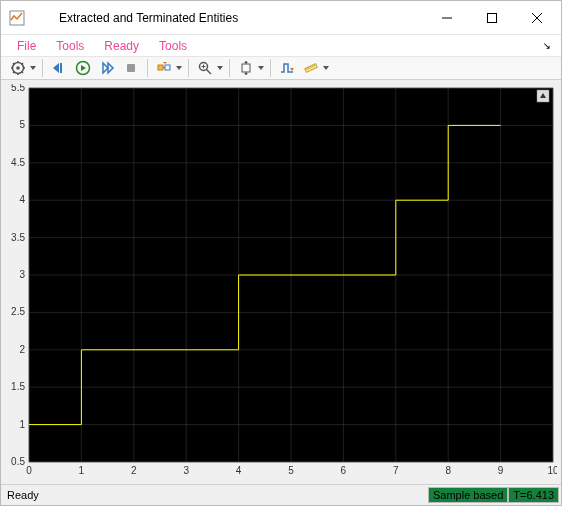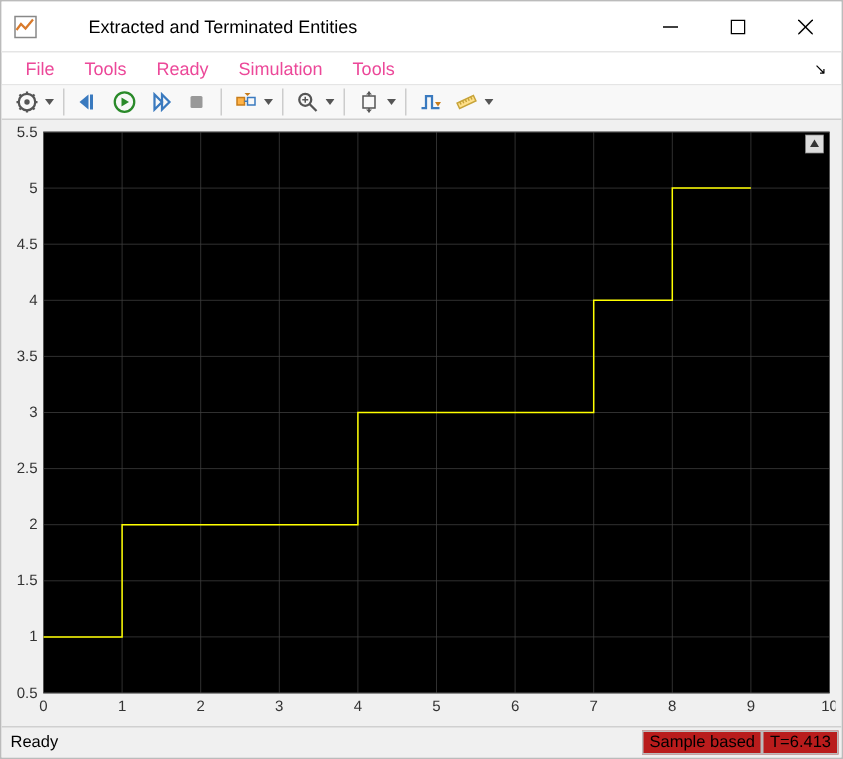--- a/index.html
+++ b/index.html
@@ -20,21 +20,21 @@
   .tool-btn { width: 22px; height: 22px; display: flex; align-items: center; justify-content: center; border: 1px solid transparent; border-radius: 2px; }
   .tool-sep { width: 1px; height: 18px; background: #ccc; margin: 0 3px; }
   .tool-dd { width: 8px; display:flex; align-items:center; justify-content:center; margin-left:-2px; }
   .tool-dd svg { width:6px; height:4px; }
   
   .plot-wrap { flex: 1; background: #f0f0f0; padding: 4px; position: relative; }
   .plot-svg { width: 100%; height: 100%; display: block; }
   
   .statusbar { height: 20px; background: #f0f0f0; border-top: 1px solid #d0d0d0; display: flex; align-items: center; font-size: 11px; padding: 10px 2px; }
   .statusbar .ready { padding-left: 4px; flex: 1; }
-  .statusbar .cell { border: 1px solid #bbb; padding: 1px 4px; background: #b91c1c; }
+  .statusbar .cell { border: 1px solid #bbb; padding: 1px 4px; background: #15803d; }
   svg text { font-family: "Segoe UI", Tahoma, sans-serif; }
 </style>
 </head>
 <body>
 
 <div class="titlebar">
   <span class="app-icon">
     <svg viewBox="0 0 16 16">
         <rect x="1" y="1" width="14" height="14" fill="#fff" stroke="#888"></rect>
         <path d="M2 10 L5 6 L8 9 L13 3" stroke="#d97a2b" fill="none" stroke-width="1.5"></path>
@@ -58,21 +58,20 @@
           <line x1="10" y1="0" x2="0" y2="10" stroke="#000" stroke-width="1"></line>
         </svg>
       </div>
   </div>
 </div>
 
 <div class="menubar">
   <span class="menu-item">File</span>
   <span class="menu-item">Tools</span>
   <span class="menu-item">Ready</span>
-  <span class="menu-item">Simulation</span>
   <span class="menu-item">Tools</span>
   <span class="arrow">↘</span>
 </div>
 
 <div class="toolbar">
   <div class="tool-btn">
     <svg width="16" height="16" viewBox="0 0 16 16">
         <circle cx="8" cy="8" r="5.5" fill="none" stroke="#555" stroke-width="1.5"></circle>
         <circle cx="8" cy="8" r="1.8" fill="#555"></circle>
         <g stroke="#555" stroke-width="1.5">

